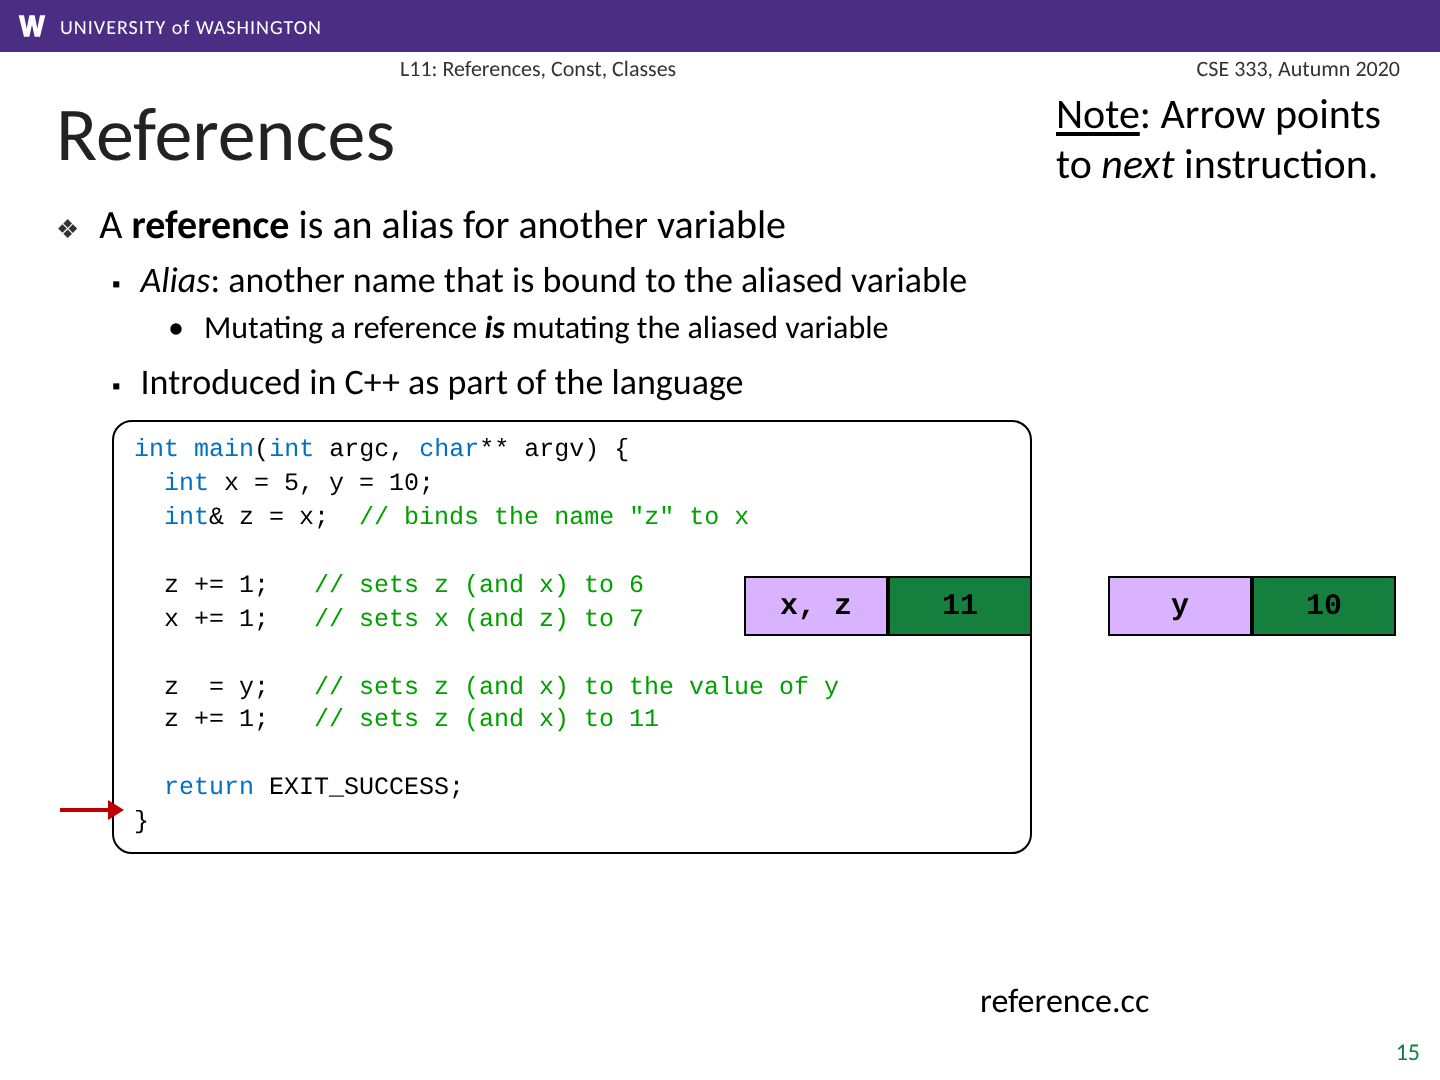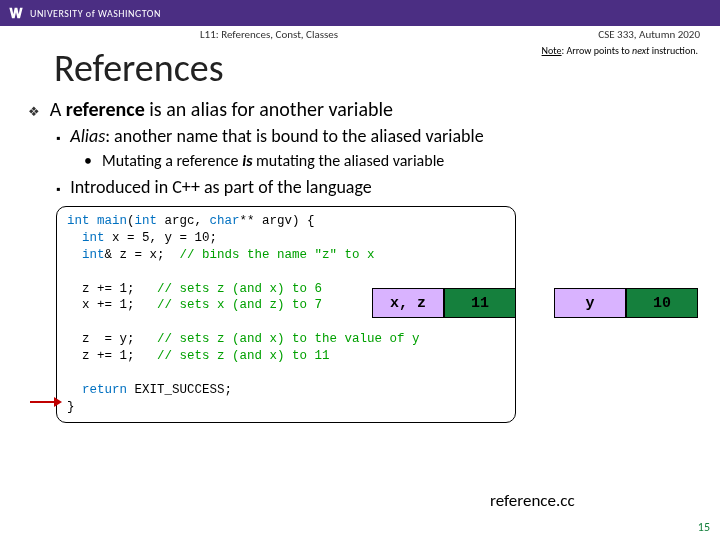--- a/index.html
+++ b/index.html
@@ -2,22 +2,22 @@
 <html><head>
 <meta charset="utf-8">
 <style>
   * { box-sizing: border-box; margin: 0; padding: 0; }
   body { width: 720px; height: 540px; background: #fff; font-family: Calibri, Arial, sans-serif; position: relative; overflow: hidden; }
   .topbar { background: #4b2e83; height: 26px; display: flex; align-items: center; padding: 12px 8px; }
   .wlogo { width: 16px; height: 16px; margin-right: 6px; }
   .uw { color: #fff; font-size: 10px; letter-spacing: 0.5px; }
   .subbar { display: flex; justify-content: space-between; padding: 2px 20px 0 200px; font-size: 11px; color: #333; }
   .titlewrap { display: flex; justify-content: space-between; align-items: flex-start; padding: 4px 22px 0 28px; }
-  .title { font-size: 38px; color: #222; font-weight: 400; margin-left: 26px; }
-  .note { font-size: 10px; text-align: left; color: #000; line-height: 1.2; max-width: 170px; }
+  .title { font-size: 38px; color: #222; font-weight: 400; }
+  .note { font-size: 21px; text-align: left; color: #000; line-height: 1.2; max-width: 170px; }
   .note u { text-decoration: underline; }
   .note em { font-style: italic; }
   .content { padding: 6px 28px 0 28px; }
   .b1 { display: flex; align-items: baseline; font-size: 20px; color: #000; margin-bottom: 4px; }
   .dia { font-size: 13px; margin-right: 10px; color: #333; }
   .b2 { display: flex; align-items: baseline; font-size: 18px; color: #000; margin: 4px 0 4px 28px; }
   .sq { font-size: 12px; margin-right: 10px; }
   .b3 { display: flex; align-items: baseline; font-size: 16px; color: #000; margin: 2px 0 6px 56px; }
   .dot { margin-right: 10px; }
   .codewrap { position: relative; margin: 8px 0 0 28px; width: 460px; }

